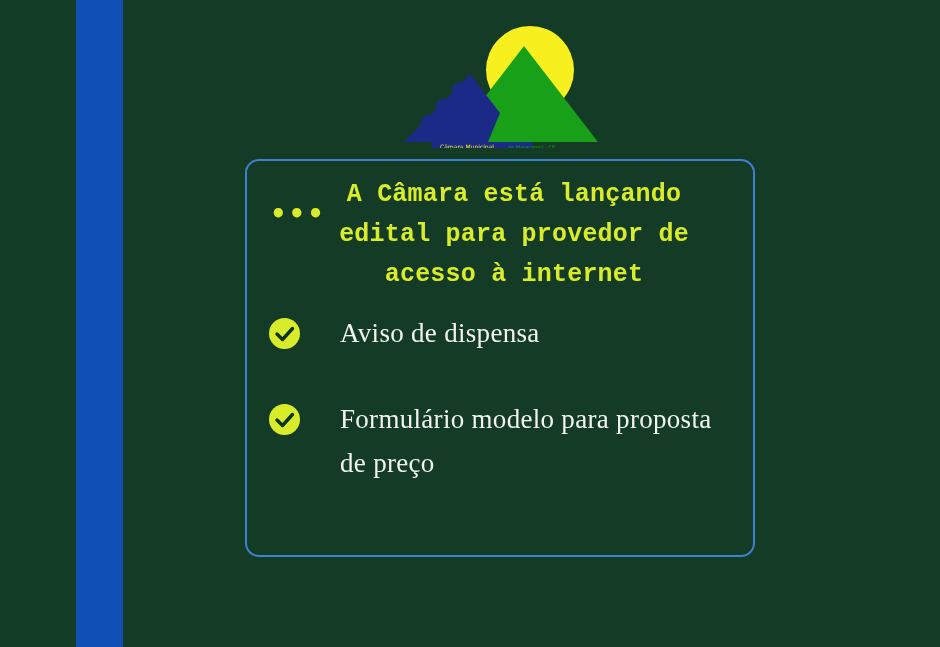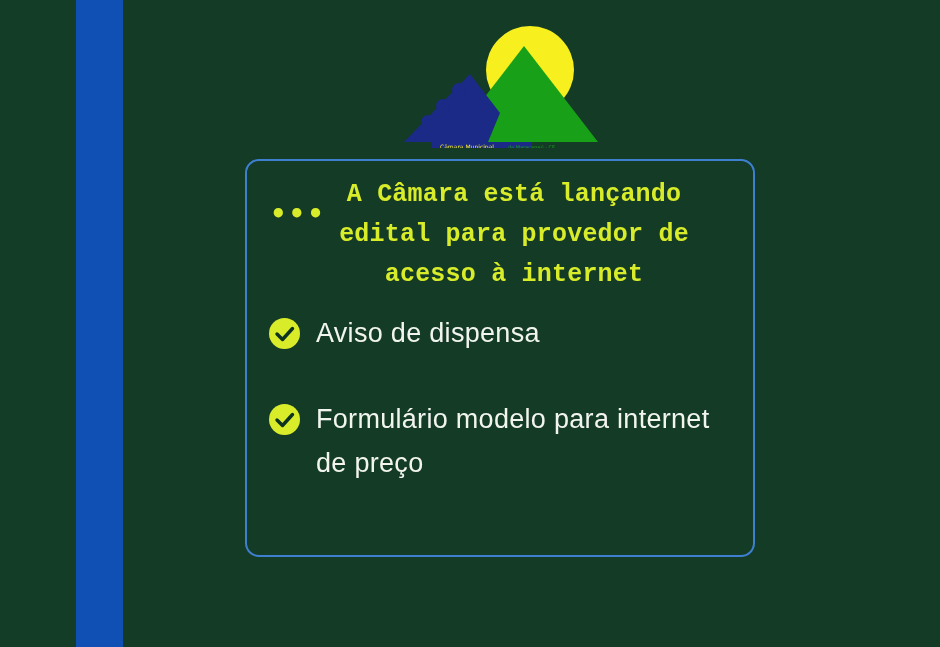--- a/index.html
+++ b/index.html
@@ -117,24 +117,25 @@
   .check {
     width: 31px;
     height: 31px;
     flex: 0 0 31px;
     margin-top: 7px;
     margin-right: 16px;
   }
   .check svg { display: block; }
   .item-text {
     color: #f2f5ee;
-    font-family: Liberation Sans, sans-serif;
+    font-family: Liberation Serif, serif;
     font-size: 27px;
     line-height: 44px;
     letter-spacing: 0.3px;
+    margin-left: 24px;
   }
 </style>
 </head>
 <body>
 
 <div class="page">
 
   <div class="band-right-fill"></div>
   <div class="band-dark"></div>
   <div class="band-blue"></div>
@@ -180,19 +181,19 @@
         <span class="item-text">Aviso de dispensa</span>
       </div>
 
       <div class="item">
         <span class="check">
           <svg viewBox="0 0 31 31" width="31" height="31" xmlns="http://www.w3.org/2000/svg">
             <circle cx="15.5" cy="15.5" r="15.5" fill="#d9ec2a"></circle>
             <path d="M8 16 L13.5 21.5 L23.5 10.5" fill="none" stroke="#0d3320" stroke-width="3.4" stroke-linecap="round" stroke-linejoin="round"></path>
           </svg>
         </span>
-        <span class="item-text">Formulário modelo para internet de preço</span>
+        <span class="item-text">Formulário modelo para proposta de preço</span>
       </div>
 
     </div>
   </div>
 
 </div>
 
 </body></html>

